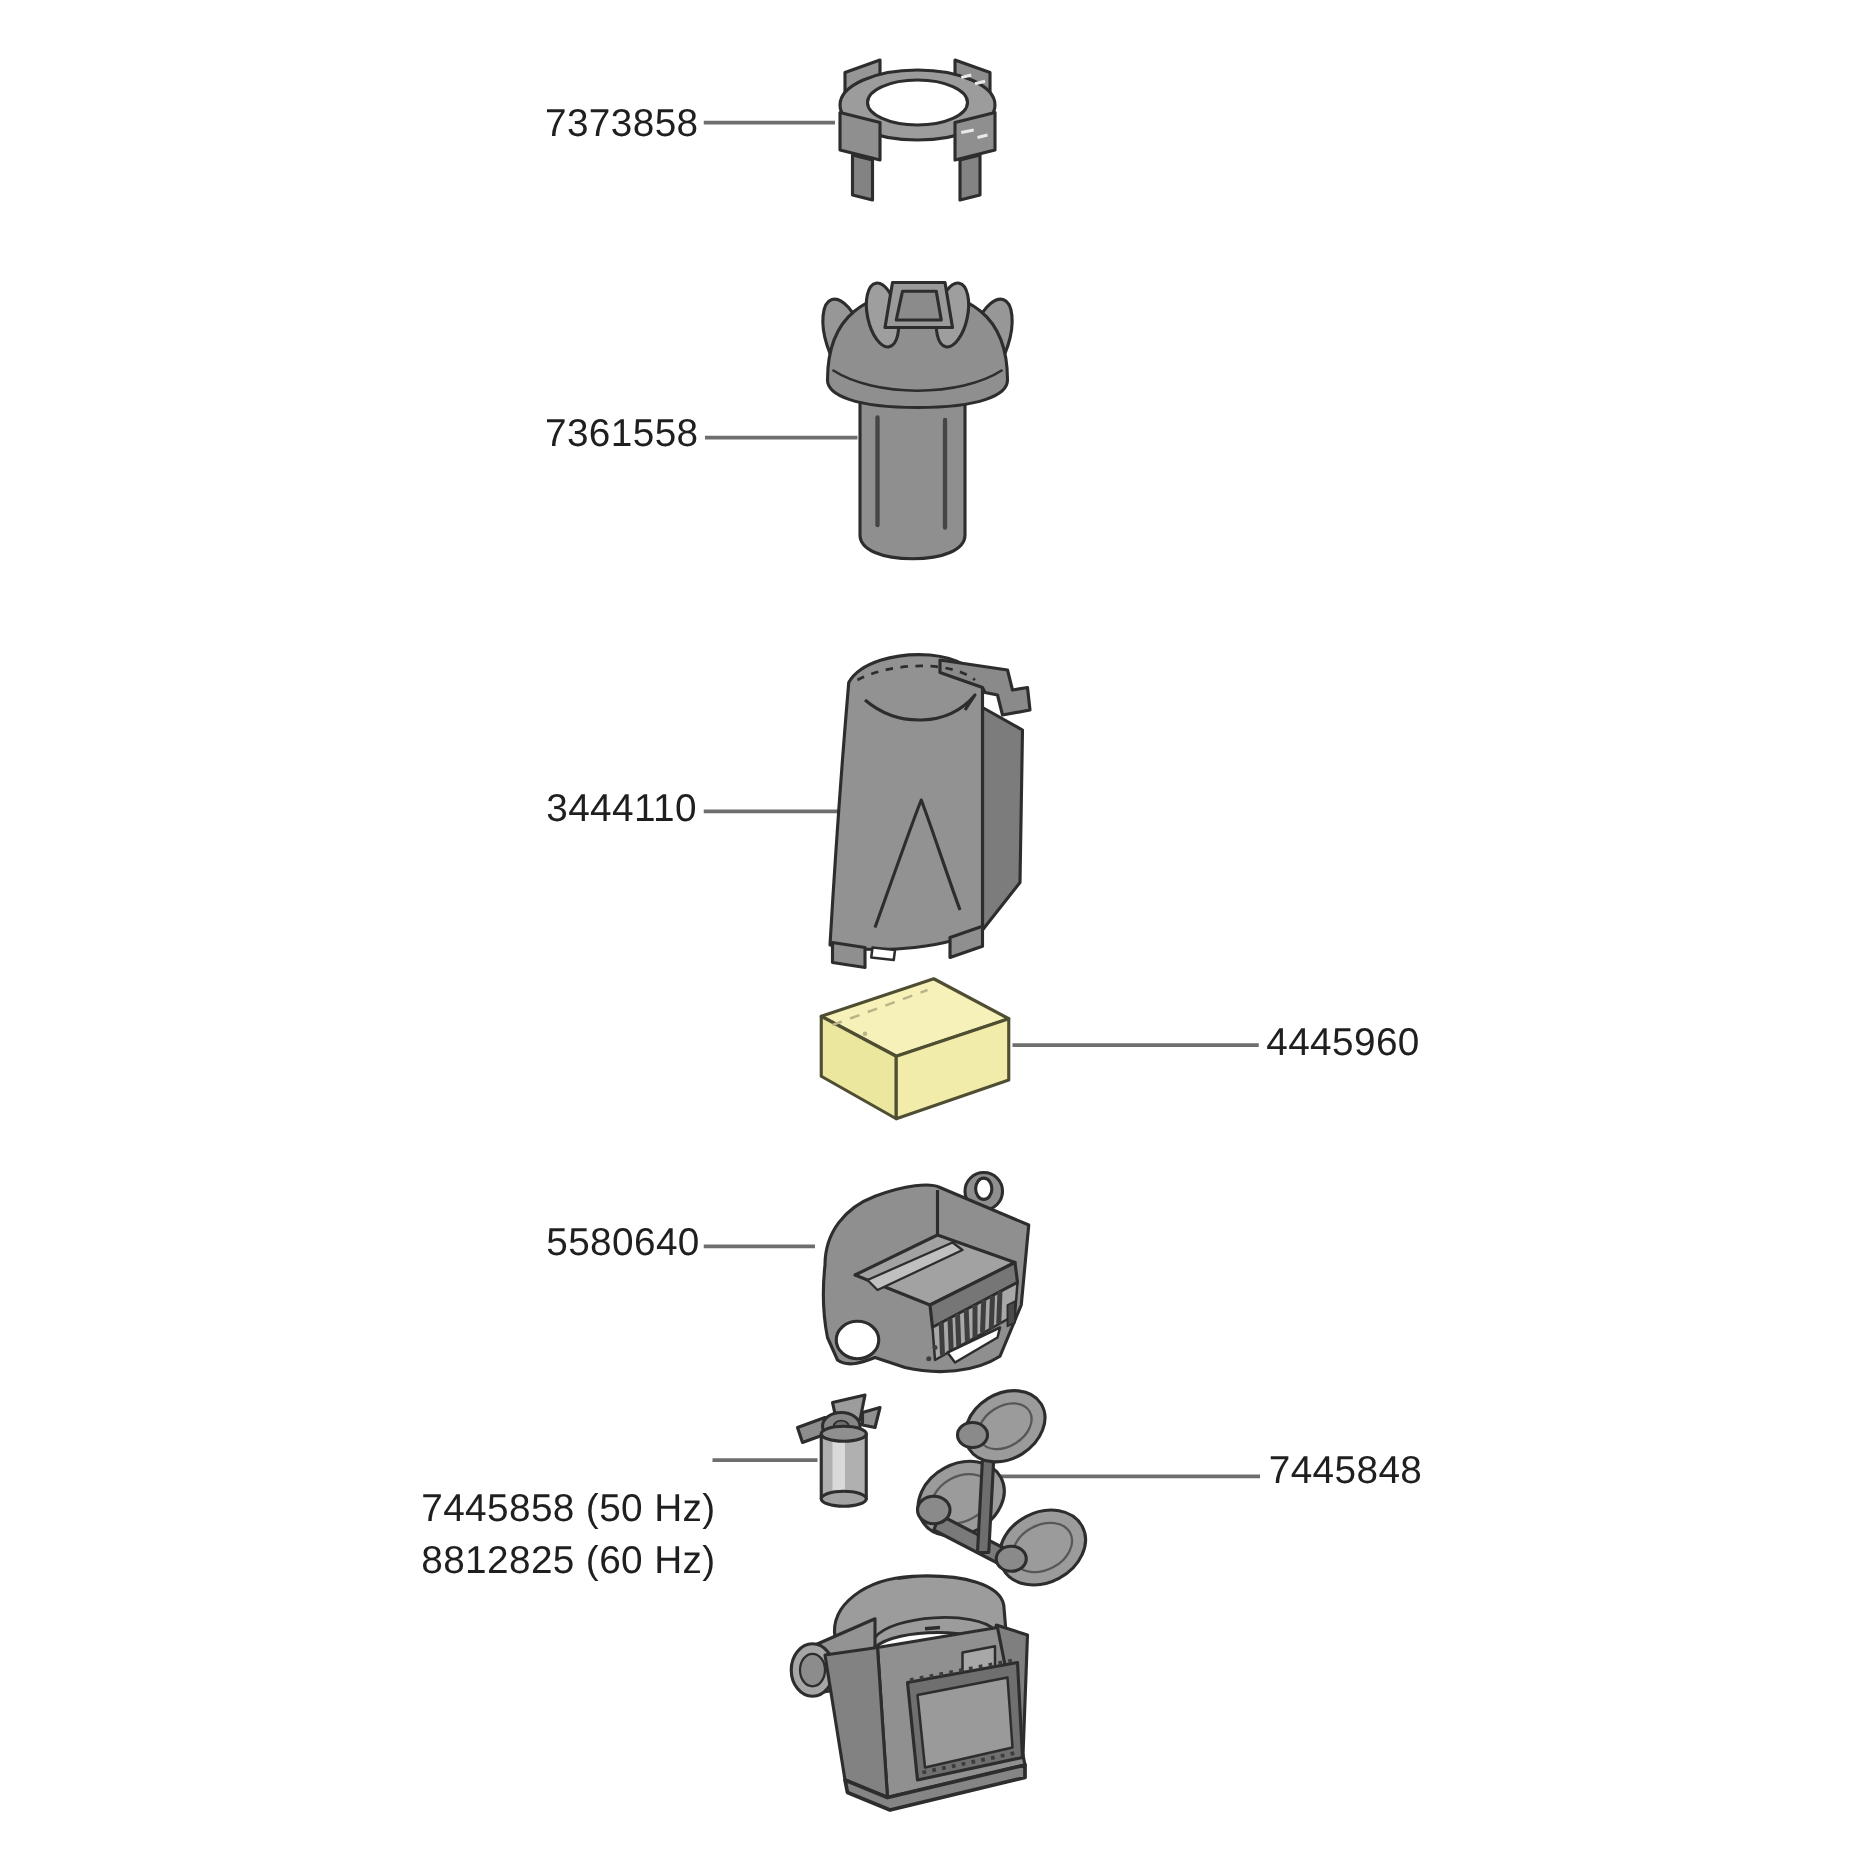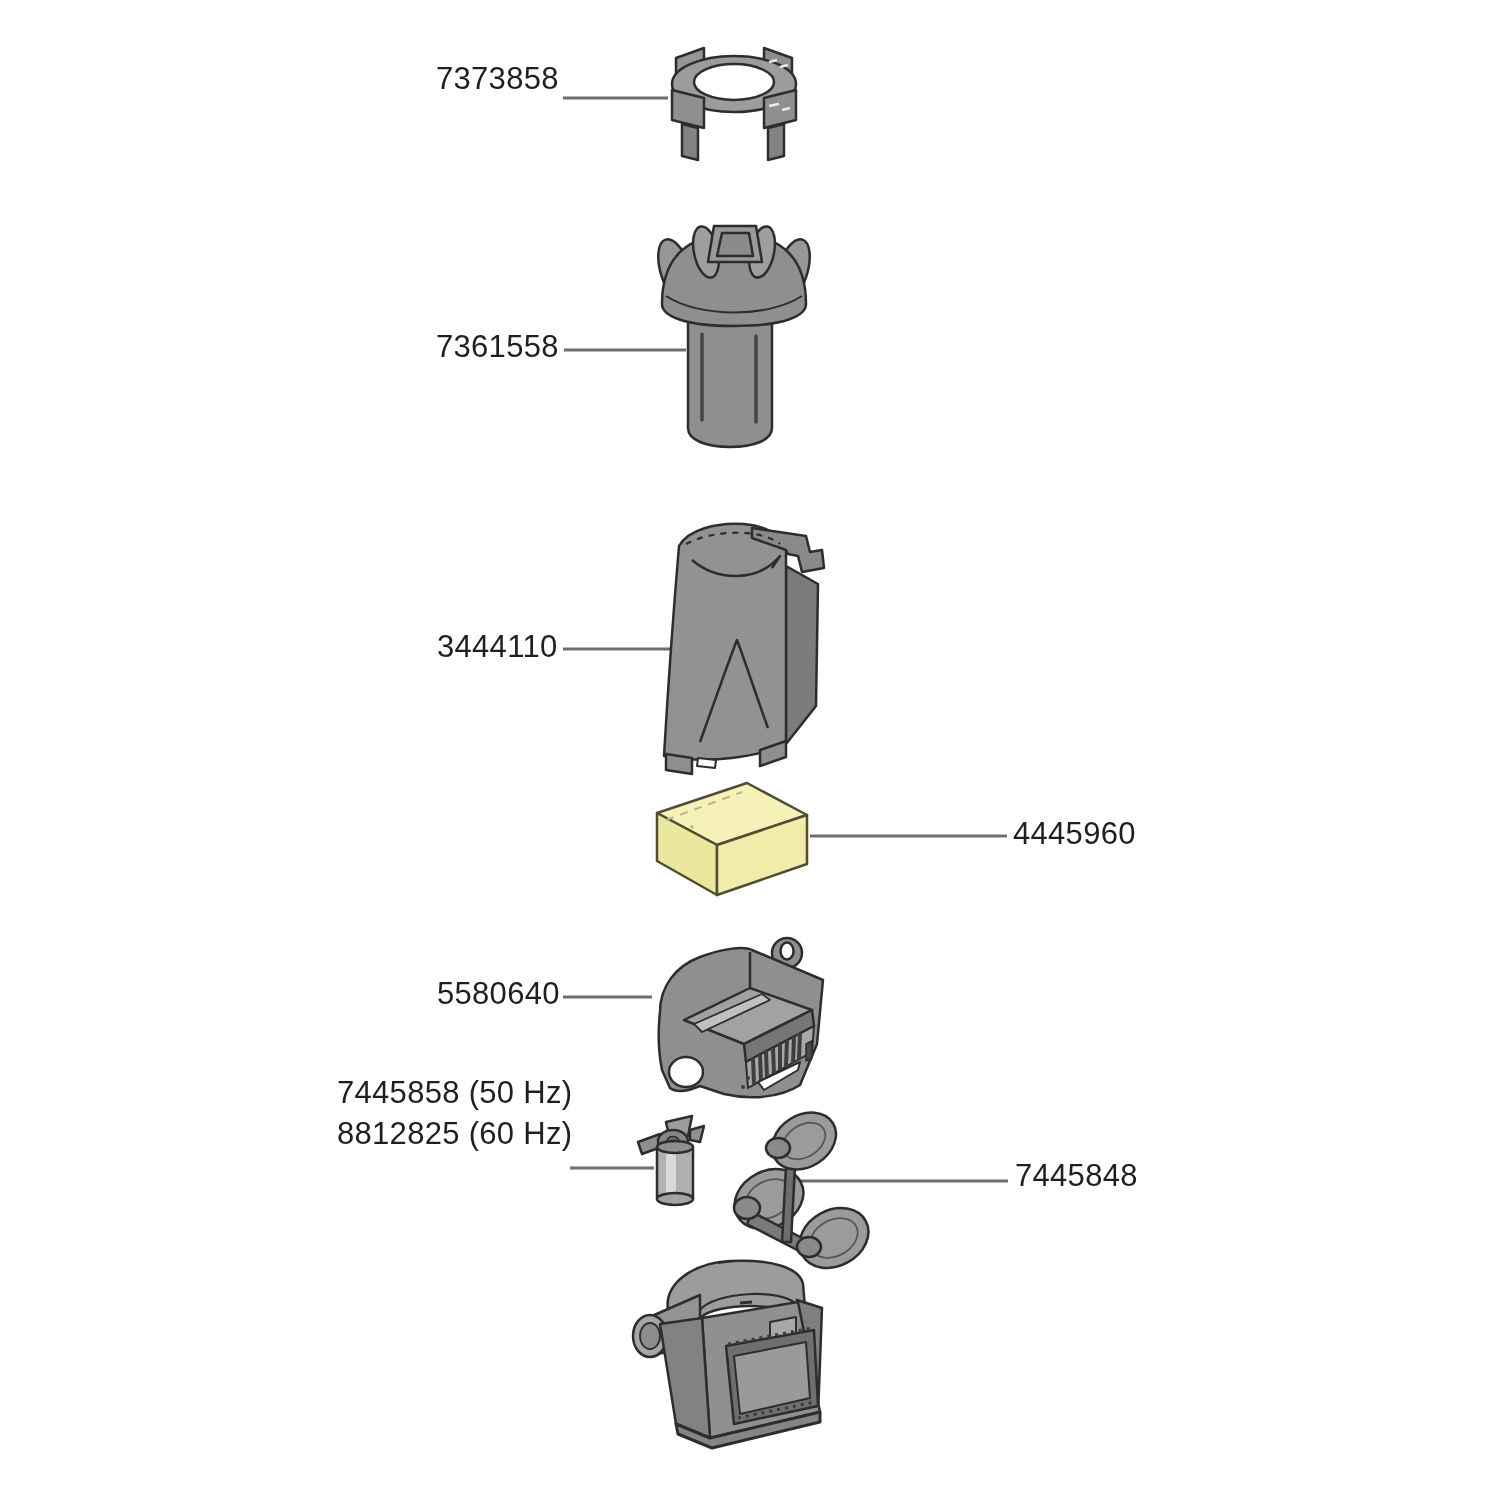--- a/index.html
+++ b/index.html
@@ -149,30 +149,30 @@
       <polygon points="660,1324 702,1318 710,1438 676,1424" fill="#828282"></polygon>
       <polygon points="770,1322 796,1317 796,1336 770,1341" fill="#a8a8a8" stroke-width="2"></polygon>
       <polygon points="726,1346 814,1330 818,1406 734,1424" fill="#6f6f6f"></polygon>
       <polygon points="734,1356 806,1342 810,1398 740,1414" fill="#9a9a9a" stroke-width="2"></polygon>
       <line x1="728" y1="1344" x2="812" y2="1328" stroke="#3c3c3c" stroke-width="3" stroke-dasharray="3,5"></line>
       <line x1="738" y1="1418" x2="814" y2="1402" stroke="#3c3c3c" stroke-width="3" stroke-dasharray="3,5"></line>
       <polygon points="676,1424 710,1438 820,1412 820,1422 712,1448 678,1434" fill="#858585" stroke-width="3"></polygon>
     </g>
   </svg>
 
-  <div class="part-label" style="left:436px;top:62px">7373858</div>
+  <div class="part-label" style="left:436px;top:82px">7373858</div>
 
   <div class="part-label" style="left:436px;top:330px">7361558</div>
 
   <div class="part-label" style="left:437px;top:630px">3444110</div>
 
   <div class="part-label" style="left:1013px;top:817px">4445960</div>
 
   <div class="part-label" style="left:437px;top:977px">5580640</div>
 
-  <div class="part-label two-line" style="left:337px;top:1072px">
+  <div class="part-label two-line" style="left:337px;top:1186px">
     <div>7445858 (50 Hz)</div>
     <div>8812825 (60 Hz)</div>
   </div>
 
   <div class="part-label" style="left:1015px;top:1159px">7445848</div>
 
 </div>
 
 </body></html>

